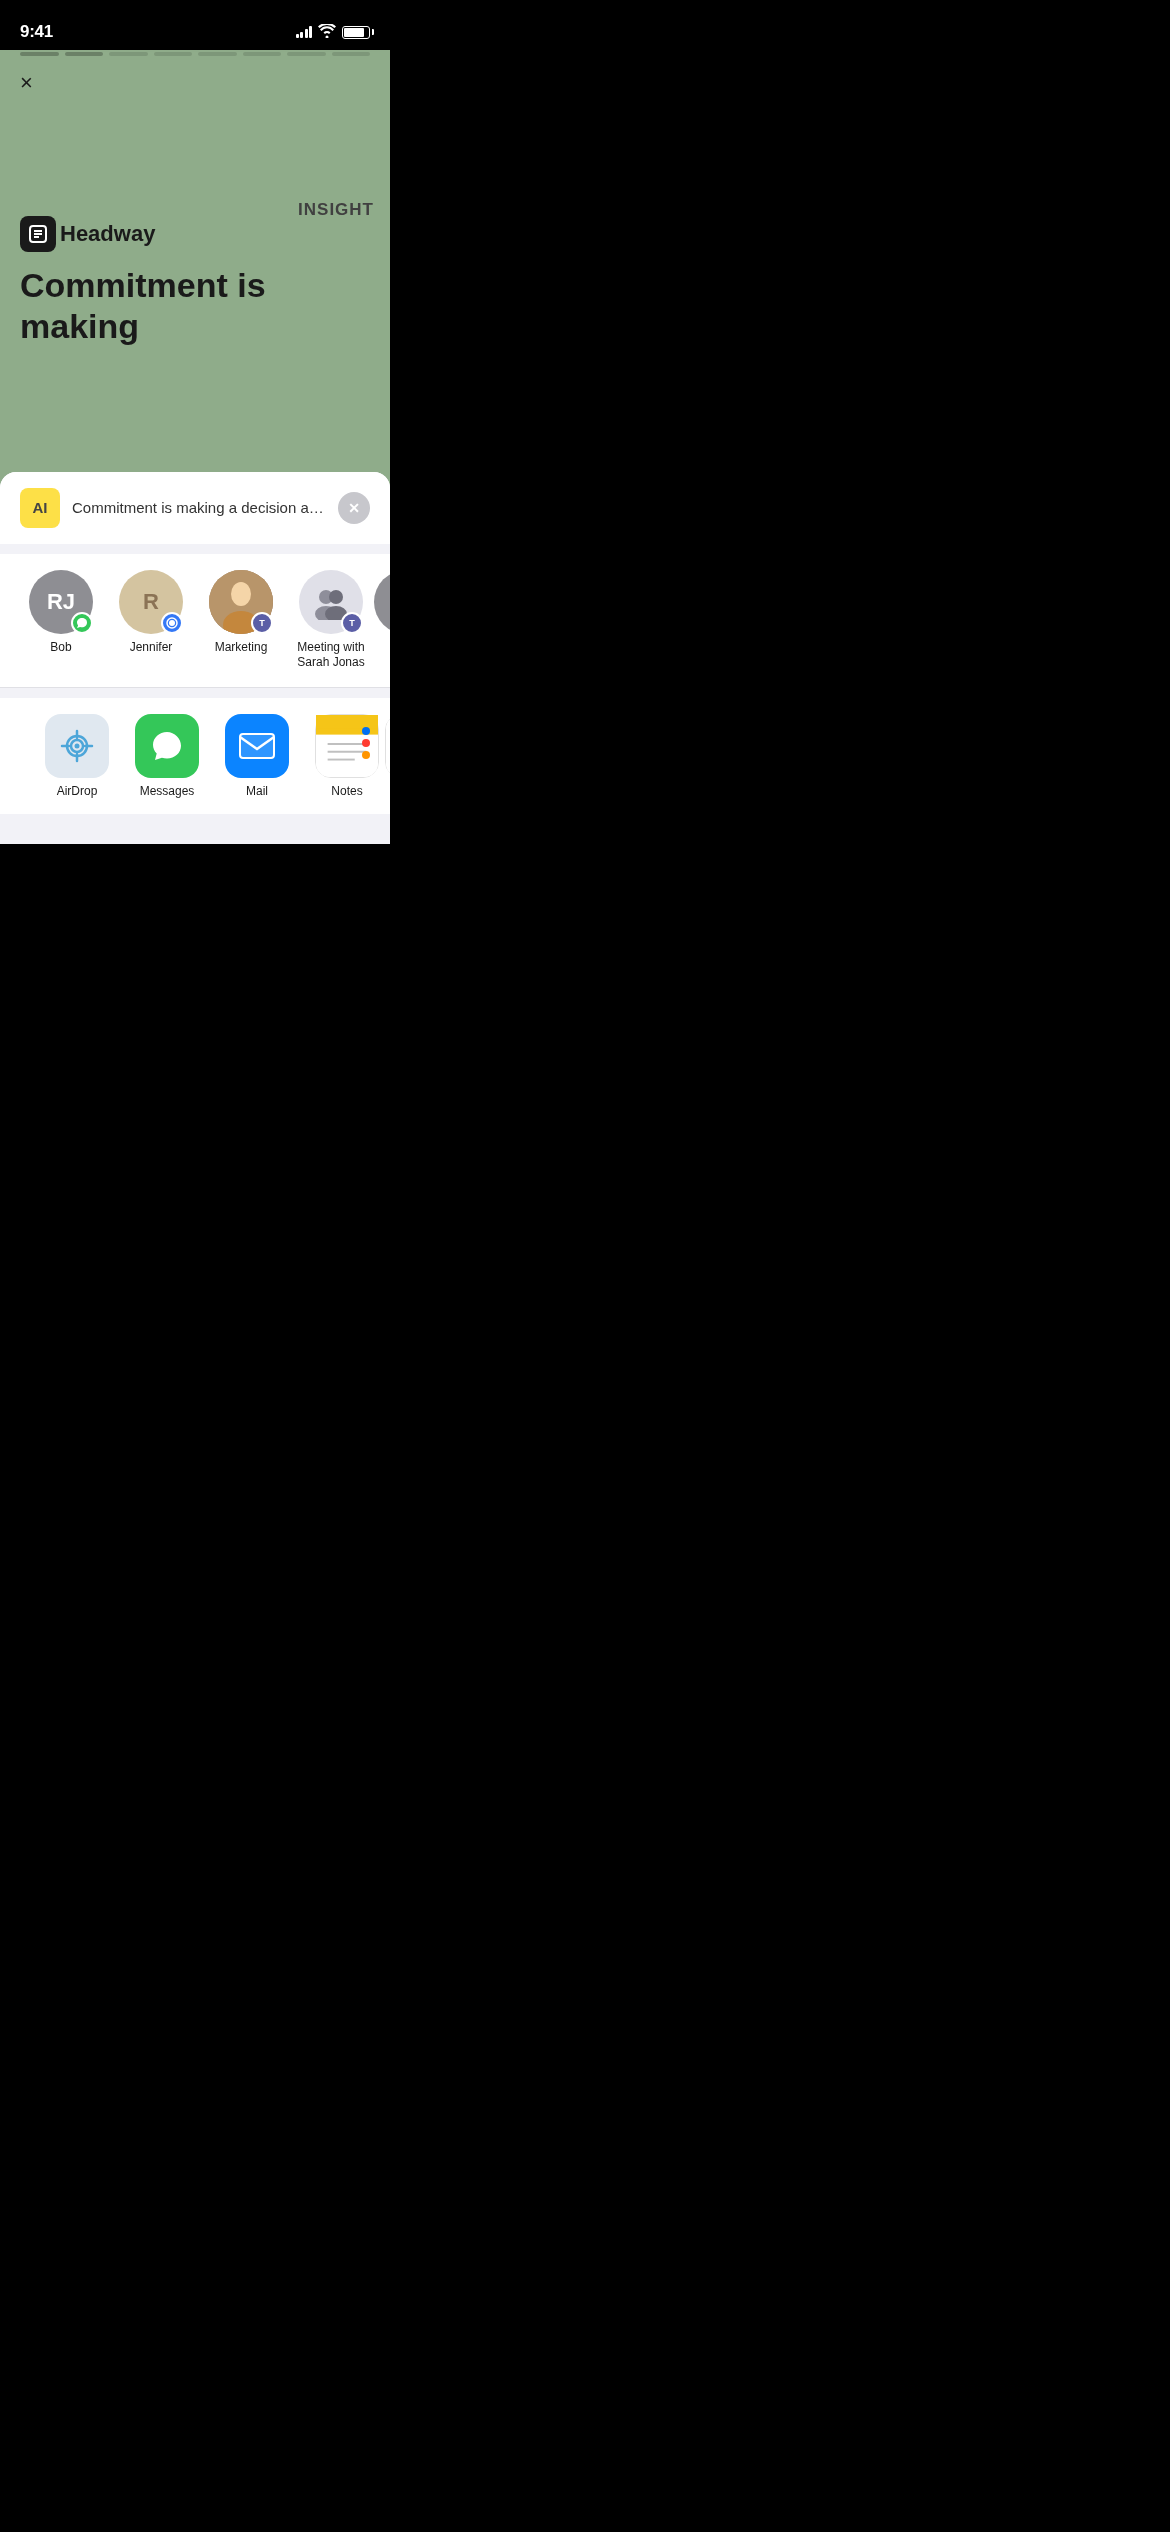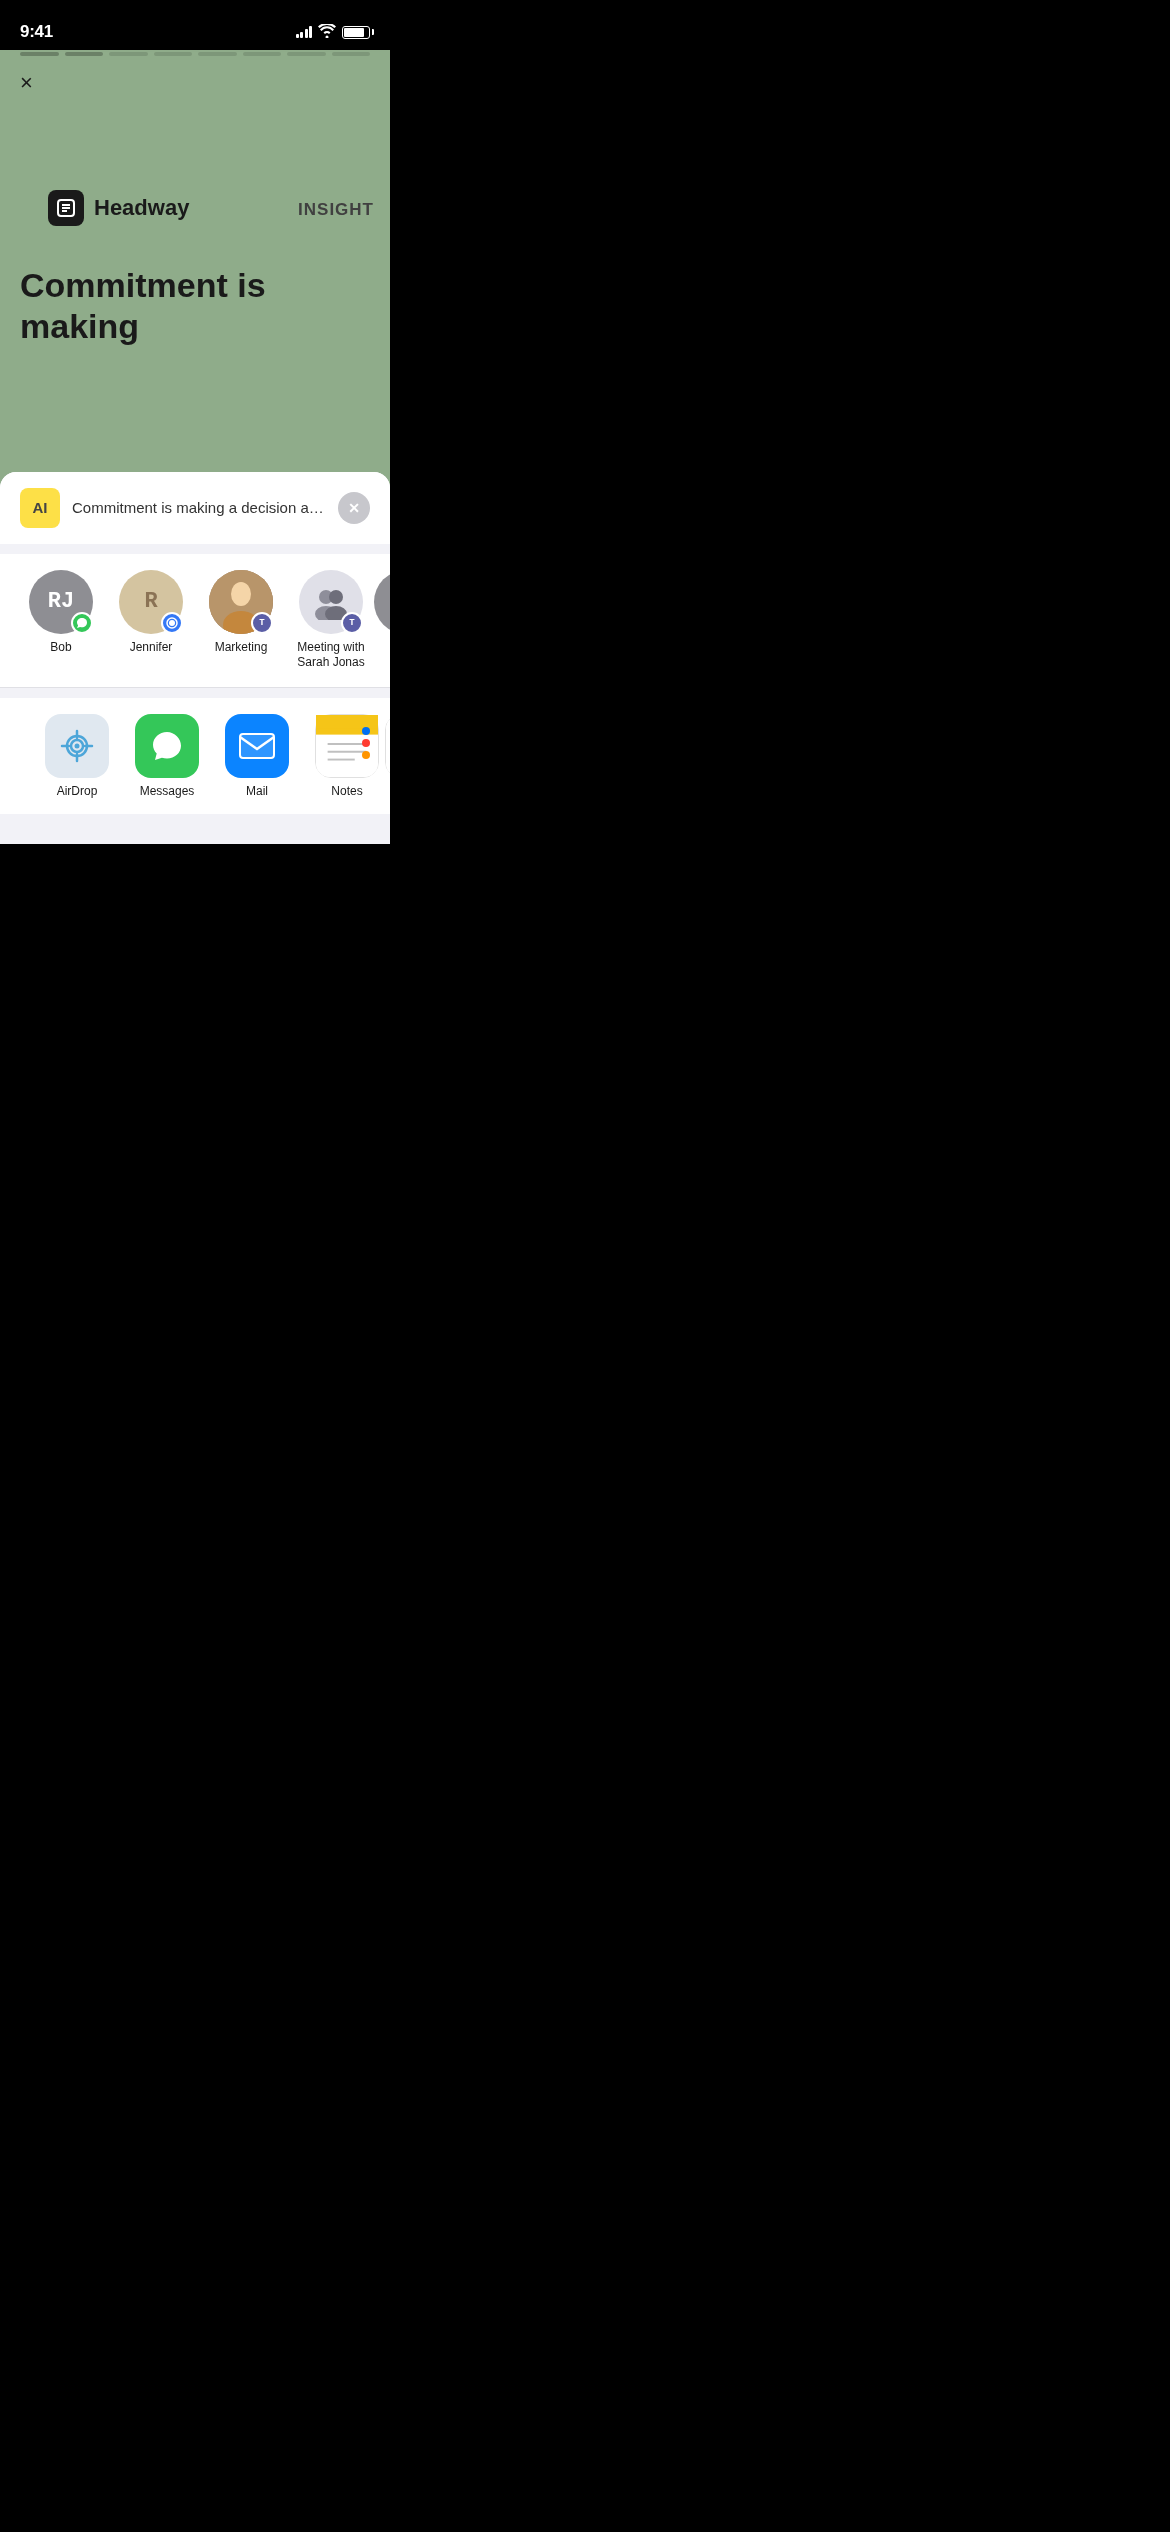--- a/index.html
+++ b/index.html
@@ -118,27 +118,26 @@
       left: 20px;
       font-size: 22px;
       color: #1a1a1a;
       z-index: 10;
       cursor: pointer;
     }
 
     
     .headway-brand {
       position: absolute;
-      top: 190px;
+      top: 216px;
       left: 20px;
       display: flex;
       align-items: center;
-      gap: 10px;
+      gap: 4px;
       z-index: 10;
-      margin-left: 28px;
     }
     .headway-logo {
       width: 36px;
       height: 36px;
       background: #1a1a1a;
       border-radius: 8px;
       display: flex;
       align-items: center;
       justify-content: center;
       color: #fff;
@@ -257,21 +256,20 @@
     .contact-avatar {
       width: 64px;
       height: 64px;
       border-radius: 50%;
       display: flex;
       align-items: center;
       justify-content: center;
       font-size: 22px;
       font-weight: 600;
       position: relative;
-      font-family: Liberation Mono, monospace;
     }
     .contact-avatar.gray { background: #8e8e93; color: #fff; }
     .contact-avatar.beige { background: #d4c4a0; color: #8b7355; }
     .contact-avatar.photo {
       background: #ccc;
       overflow: visible;
     }
     .contact-badge {
       position: absolute;
       bottom: 0;

